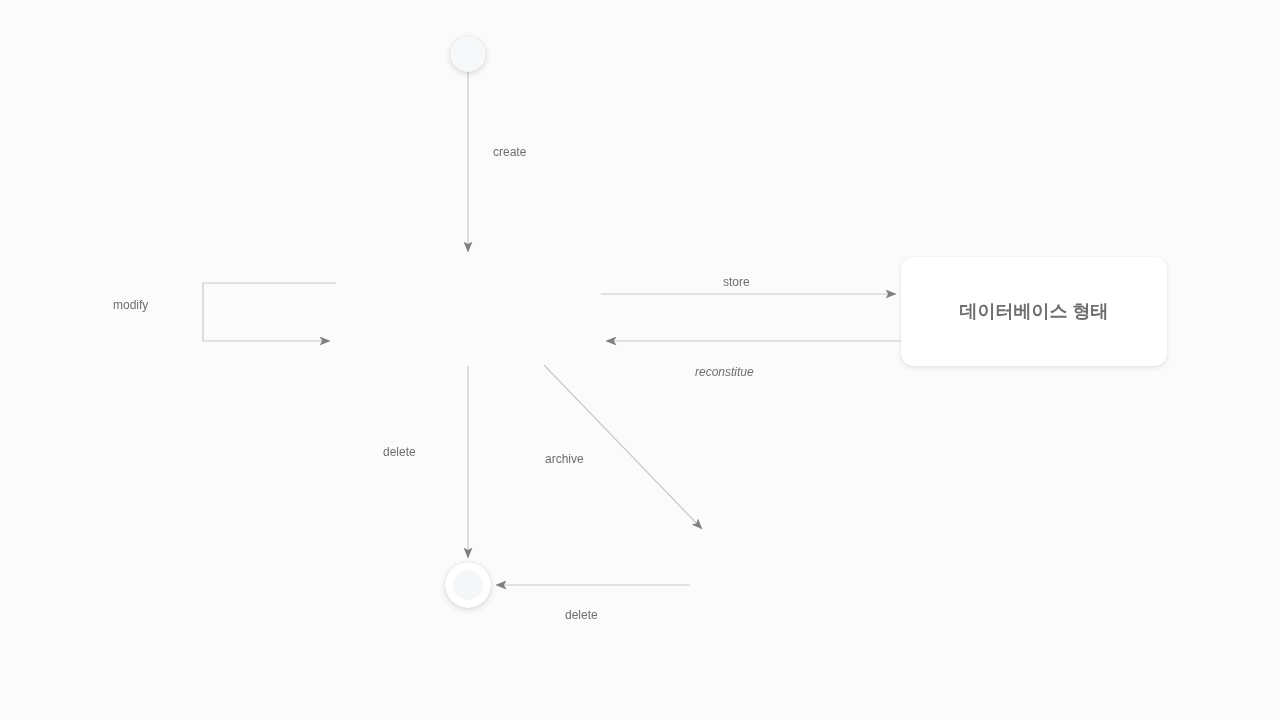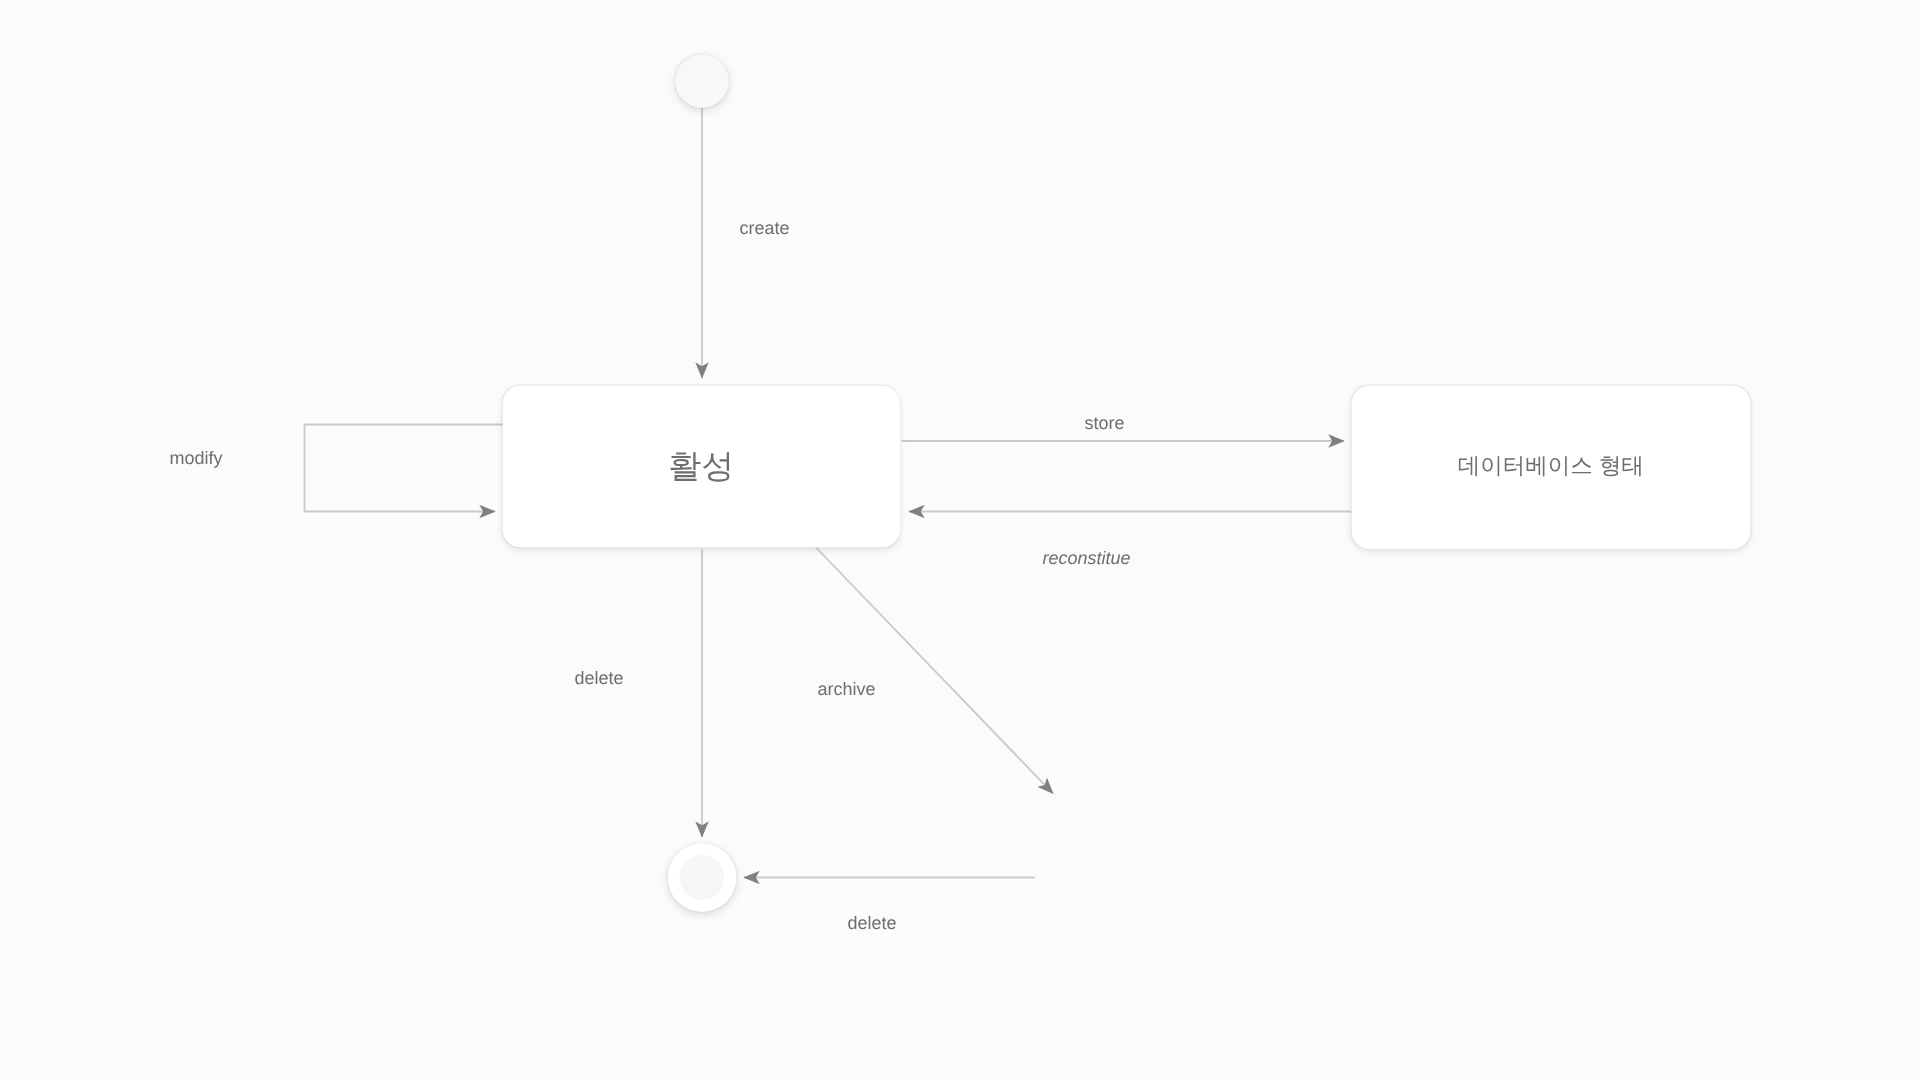--- a/index.html
+++ b/index.html
@@ -45,21 +45,22 @@
     top: 257px;
     width: 265px;
     height: 108px;
     font-size: 22px;
   }
   #node-db {
     left: 901px;
     top: 257px;
     width: 266px;
     height: 109px;
-    font-size: 15px;
+    font-size: 18px;
+    font-weight: bold;
   }
   #node-archive {
     left: 690px;
     top: 532px;
     width: 267px;
     height: 106px;
     font-size: 17px;
   }
   .node-label {
     white-space: pre-line;
@@ -137,23 +138,20 @@
       <line x1="544" y1="365" x2="702" y2="529" stroke="#c9c9c9" stroke-width="1.2" marker-end="url(#arrowhead)"></line>
     </g>
 
     <g>
       <line x1="690" y1="585" x2="496" y2="585" stroke="#c9c9c9" stroke-width="1.2" marker-end="url(#arrowhead)"></line>
     </g>
   </svg>
 
   <div class="start-node"></div>
 
-  <div class="node-box" id="node-active">
-    <span class="node-label">활성</span>
-  </div>
 
   <div class="node-box" id="node-db">
     <span class="node-label">데이터베이스 형태</span>
   </div>
 
 
   <div class="end-node">
     <div class="end-node-inner"></div>
   </div>
 

